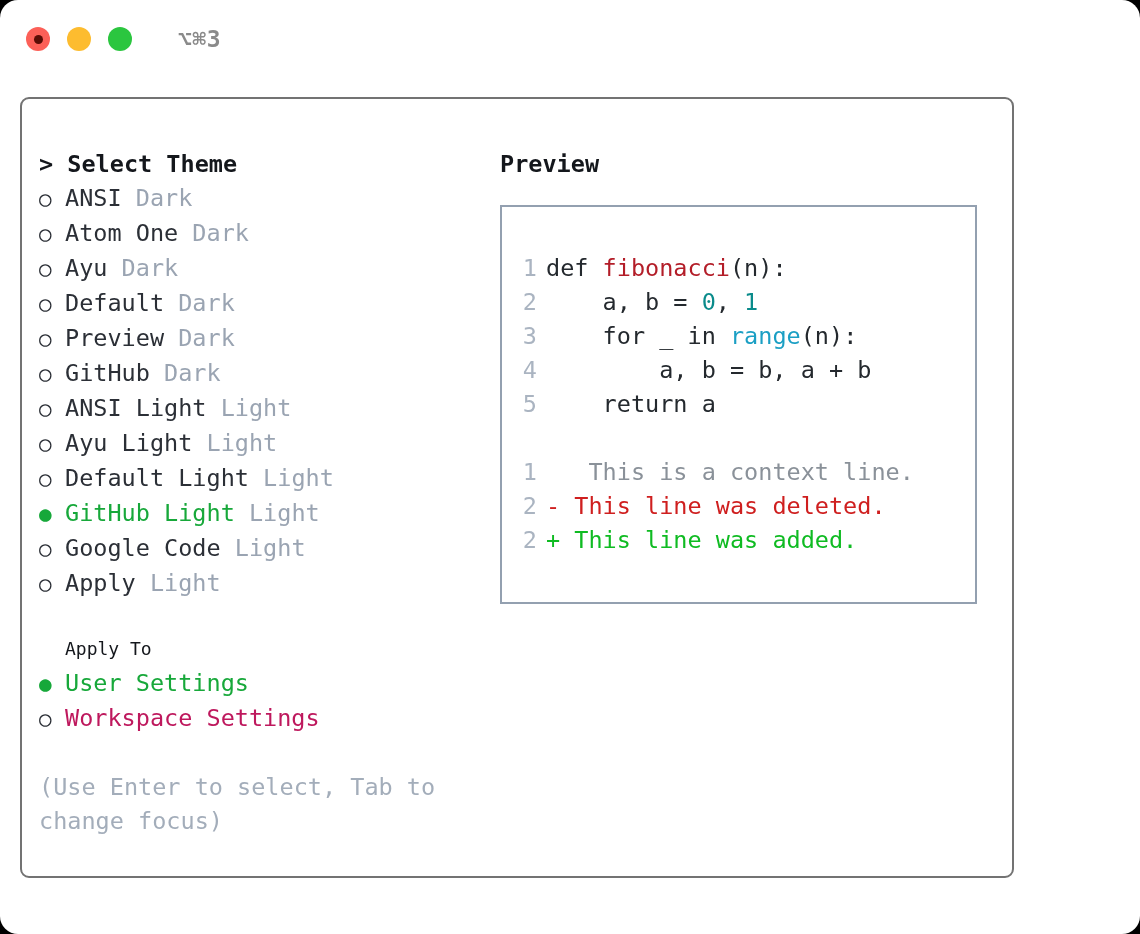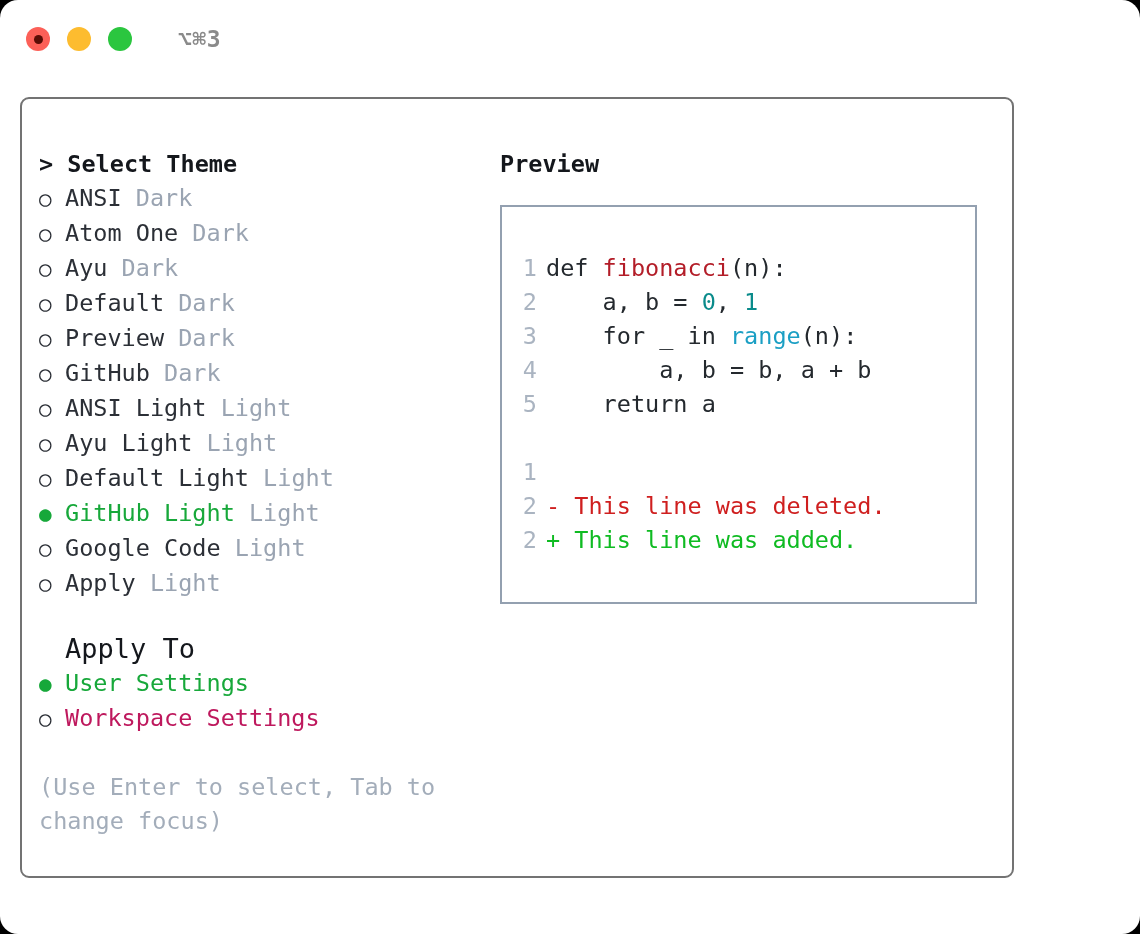--- a/index.html
+++ b/index.html
@@ -120,21 +120,21 @@
     font-size: 21px;
     line-height: 34px;
   }
   .bullet.on { color: #17a83a; }
   .theme-name  { color: #2b2f36; }
   .theme-row.selected .theme-name { color: #17a83a; }
   .theme-cat   { color: #9aa4b2; }
 
   .apply-block { margin-top: 31px; }
   .apply-header {
-    font-size: 27px;
+    font-size: 18px;
     color: #14171c;
     line-height: 34px;
     padding-left: 26px;
     white-space: pre;
   }
   .apply-row {
     display: flex;
     align-items: baseline;
     line-height: 34px;
     font-size: 23.5px;
@@ -256,21 +256,21 @@
         <div class="code-box">
           <div id="code-lines">
               <div class="code-line"><span class="ln">1</span><span class="code-text"><span class="tok-kw">def </span><span class="tok-fn">fibonacci</span><span class="tok-punct">(n):</span></span></div>
               <div class="code-line"><span class="ln">2</span><span class="code-text"><span class="tok-kw">    a, b = </span><span class="tok-num">0</span><span class="tok-punct">, </span><span class="tok-num">1</span></span></div>
               <div class="code-line"><span class="ln">3</span><span class="code-text"><span class="tok-kw">    for _ in </span><span class="tok-call">range</span><span class="tok-punct">(n):</span></span></div>
               <div class="code-line"><span class="ln">4</span><span class="code-text"><span class="tok-kw">        a, b = b, a + b</span></span></div>
               <div class="code-line"><span class="ln">5</span><span class="code-text"><span class="tok-kw">    return a</span></span></div>
             </div>
           <div class="blank-line"></div>
           <div id="diff-lines">
-              <div class="code-line"><span class="ln">1</span><span class="diff-ctx"> </span></div>
+              <div class="code-line"><span class="ln">1</span><span class="diff-ctx"> </span><span class="diff-ctx">  This is a context line.</span></div>
               <div class="code-line"><span class="ln">2</span><span class="diff-del">-</span><span class="diff-del"> This line was deleted.</span></div>
               <div class="code-line"><span class="ln">2</span><span class="diff-add">+</span><span class="diff-add"> This line was added.</span></div>
             </div>
         </div>
       </div>
 
     </div>
   </div>
 </div>
 

